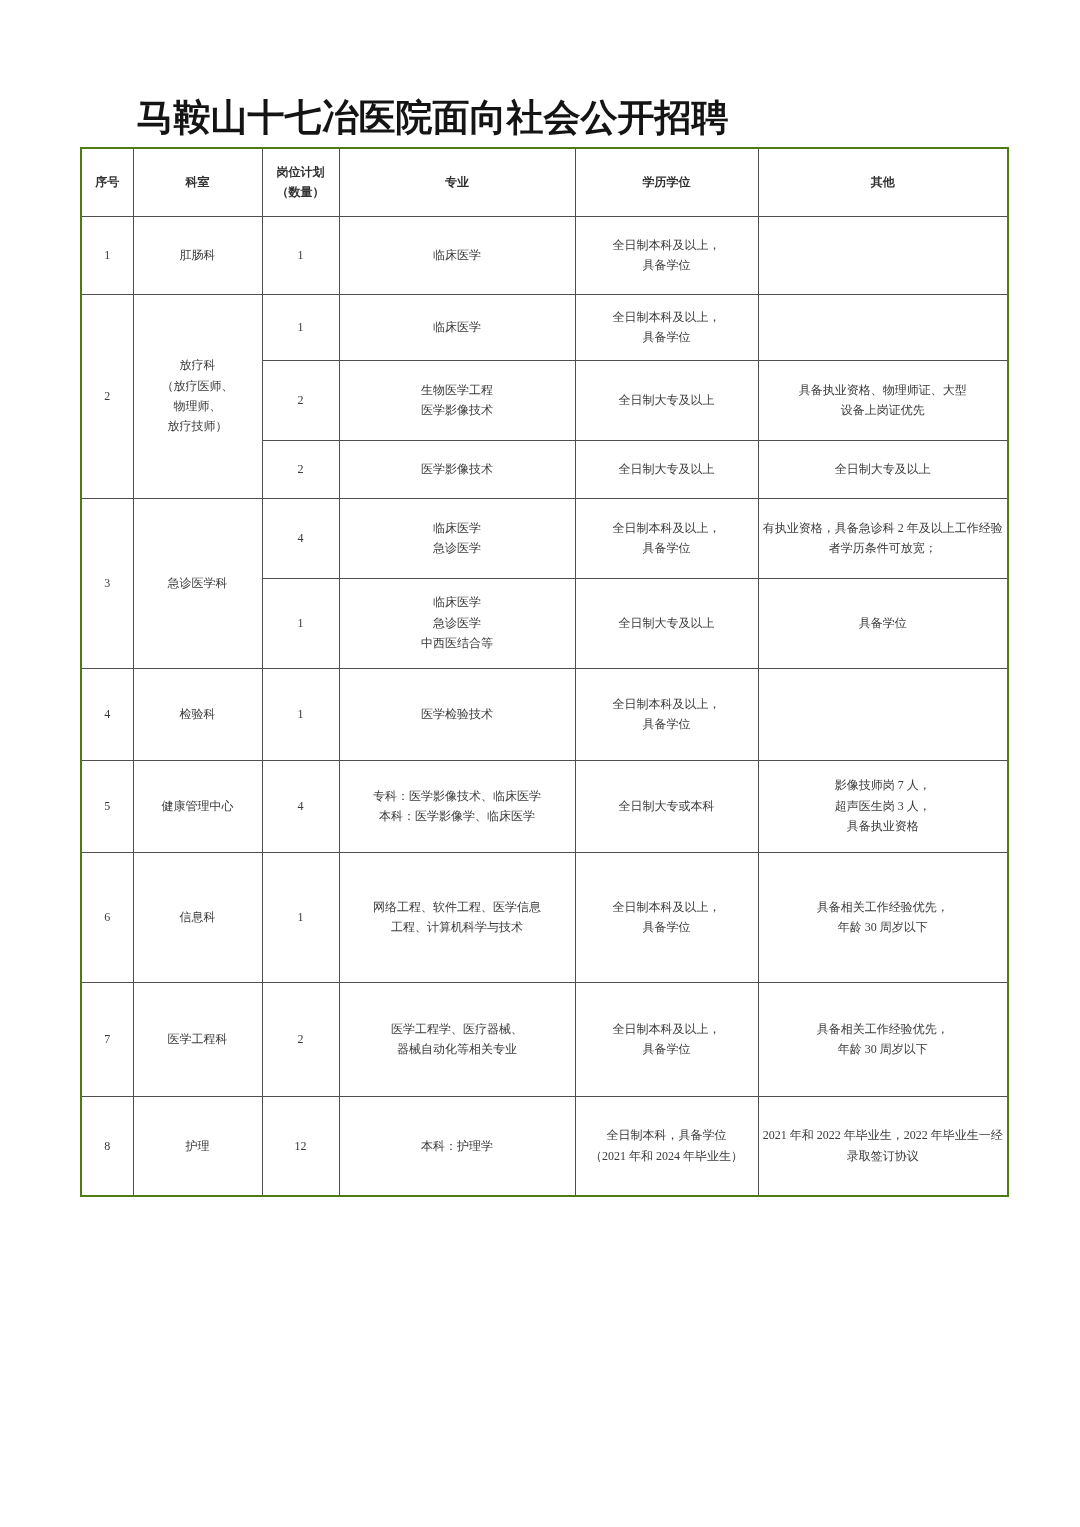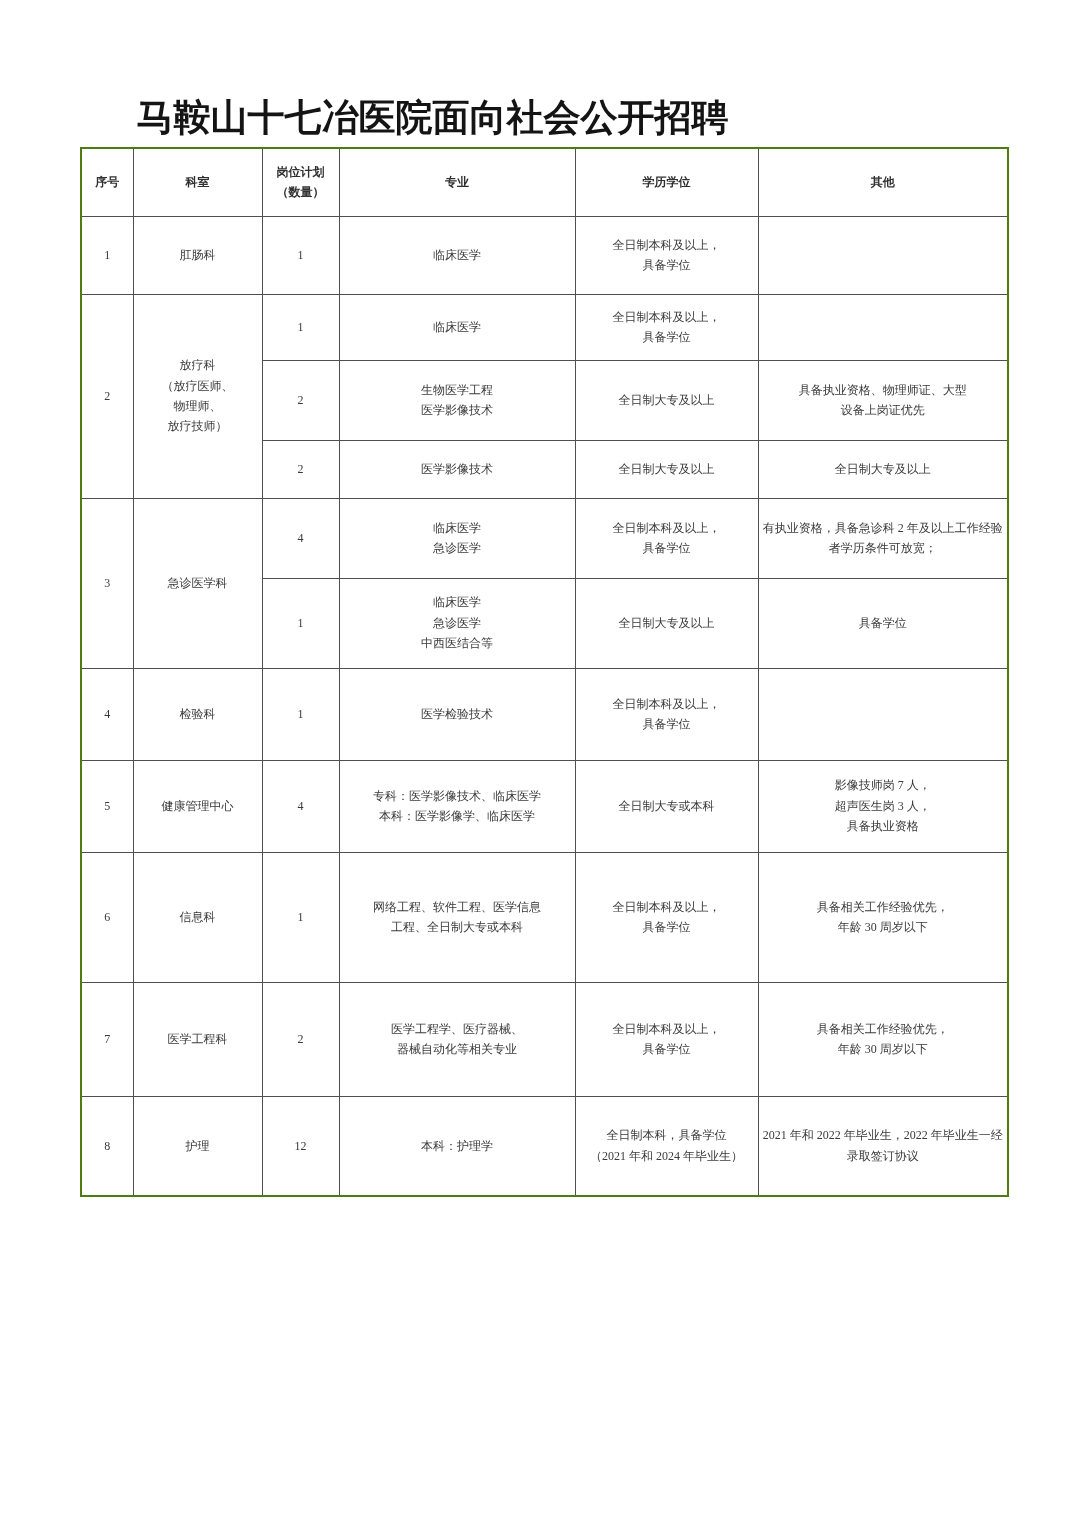--- a/index.html
+++ b/index.html
@@ -149,21 +149,21 @@
         <td>全日制大专或本科</td>
         <td>影像技师岗 7 人，
 超声医生岗 3 人，
 具备执业资格</td>
       </tr>
       <tr style="height:130px">
         <td>6</td>
         <td>信息科</td>
         <td>1</td>
         <td>网络工程、软件工程、医学信息
-工程、全日制大专或本科</td>
+工程、计算机科学与技术</td>
         <td>全日制本科及以上，
 具备学位</td>
         <td>具备相关工作经验优先，
 年龄 30 周岁以下</td>
       </tr>
       <tr style="height:114px">
         <td>7</td>
         <td>医学工程科</td>
         <td>2</td>
         <td>医学工程学、医疗器械、

